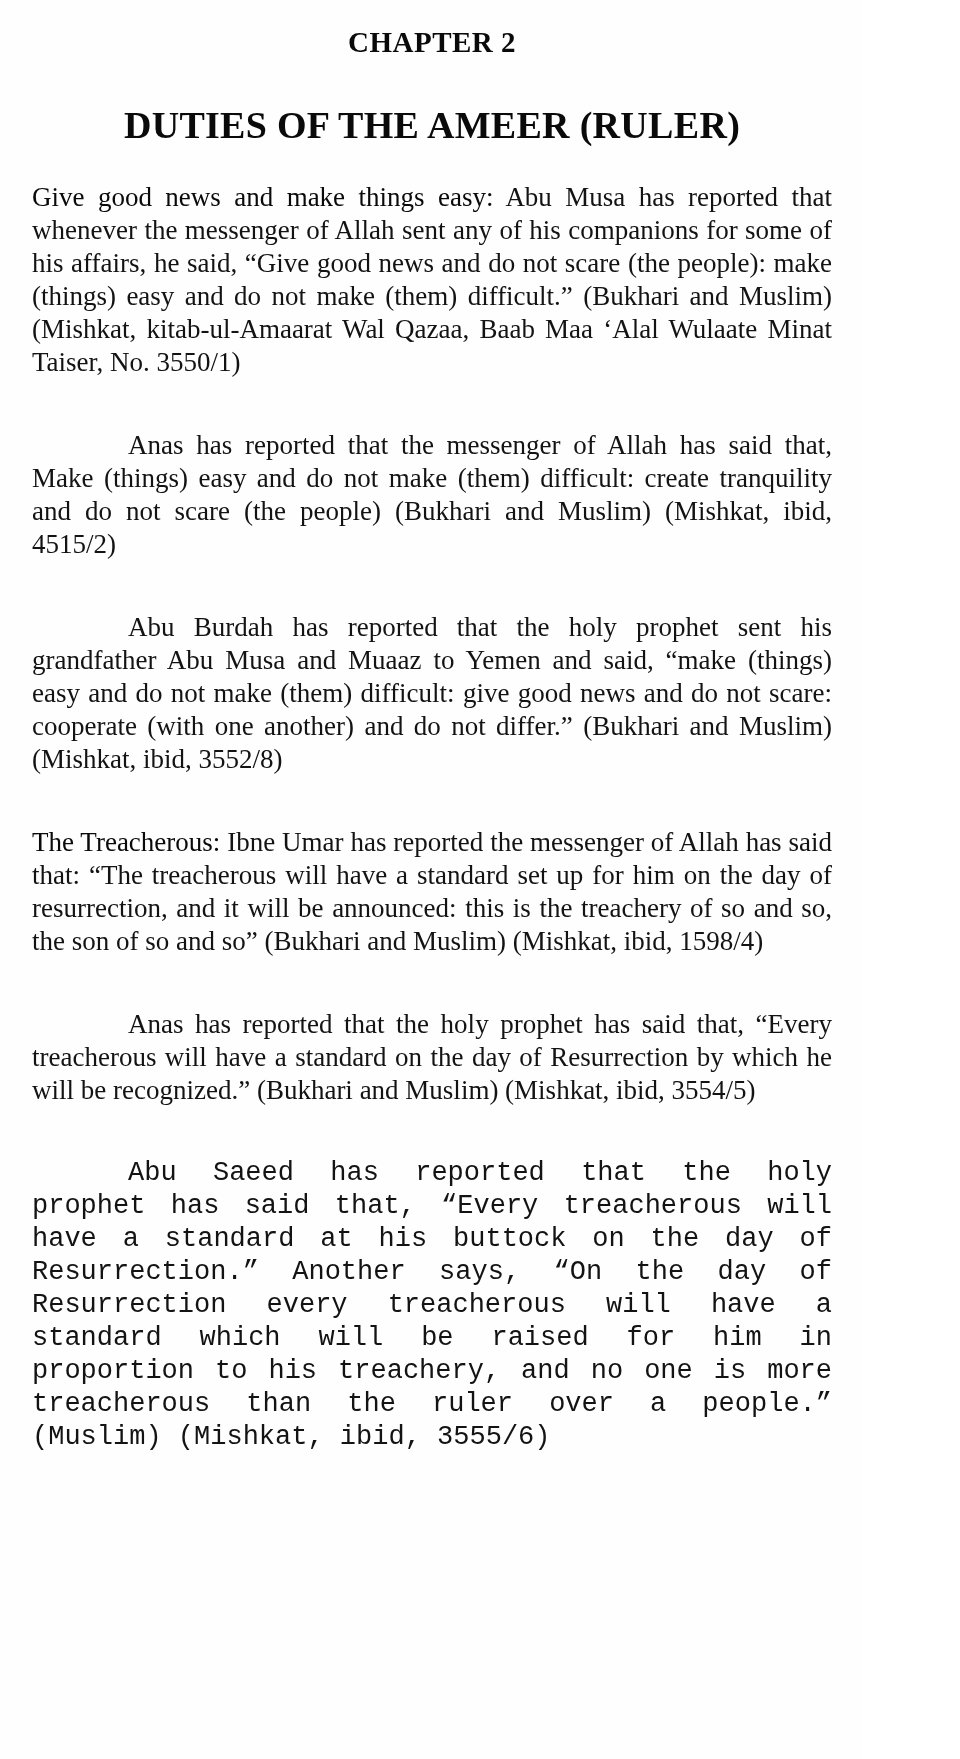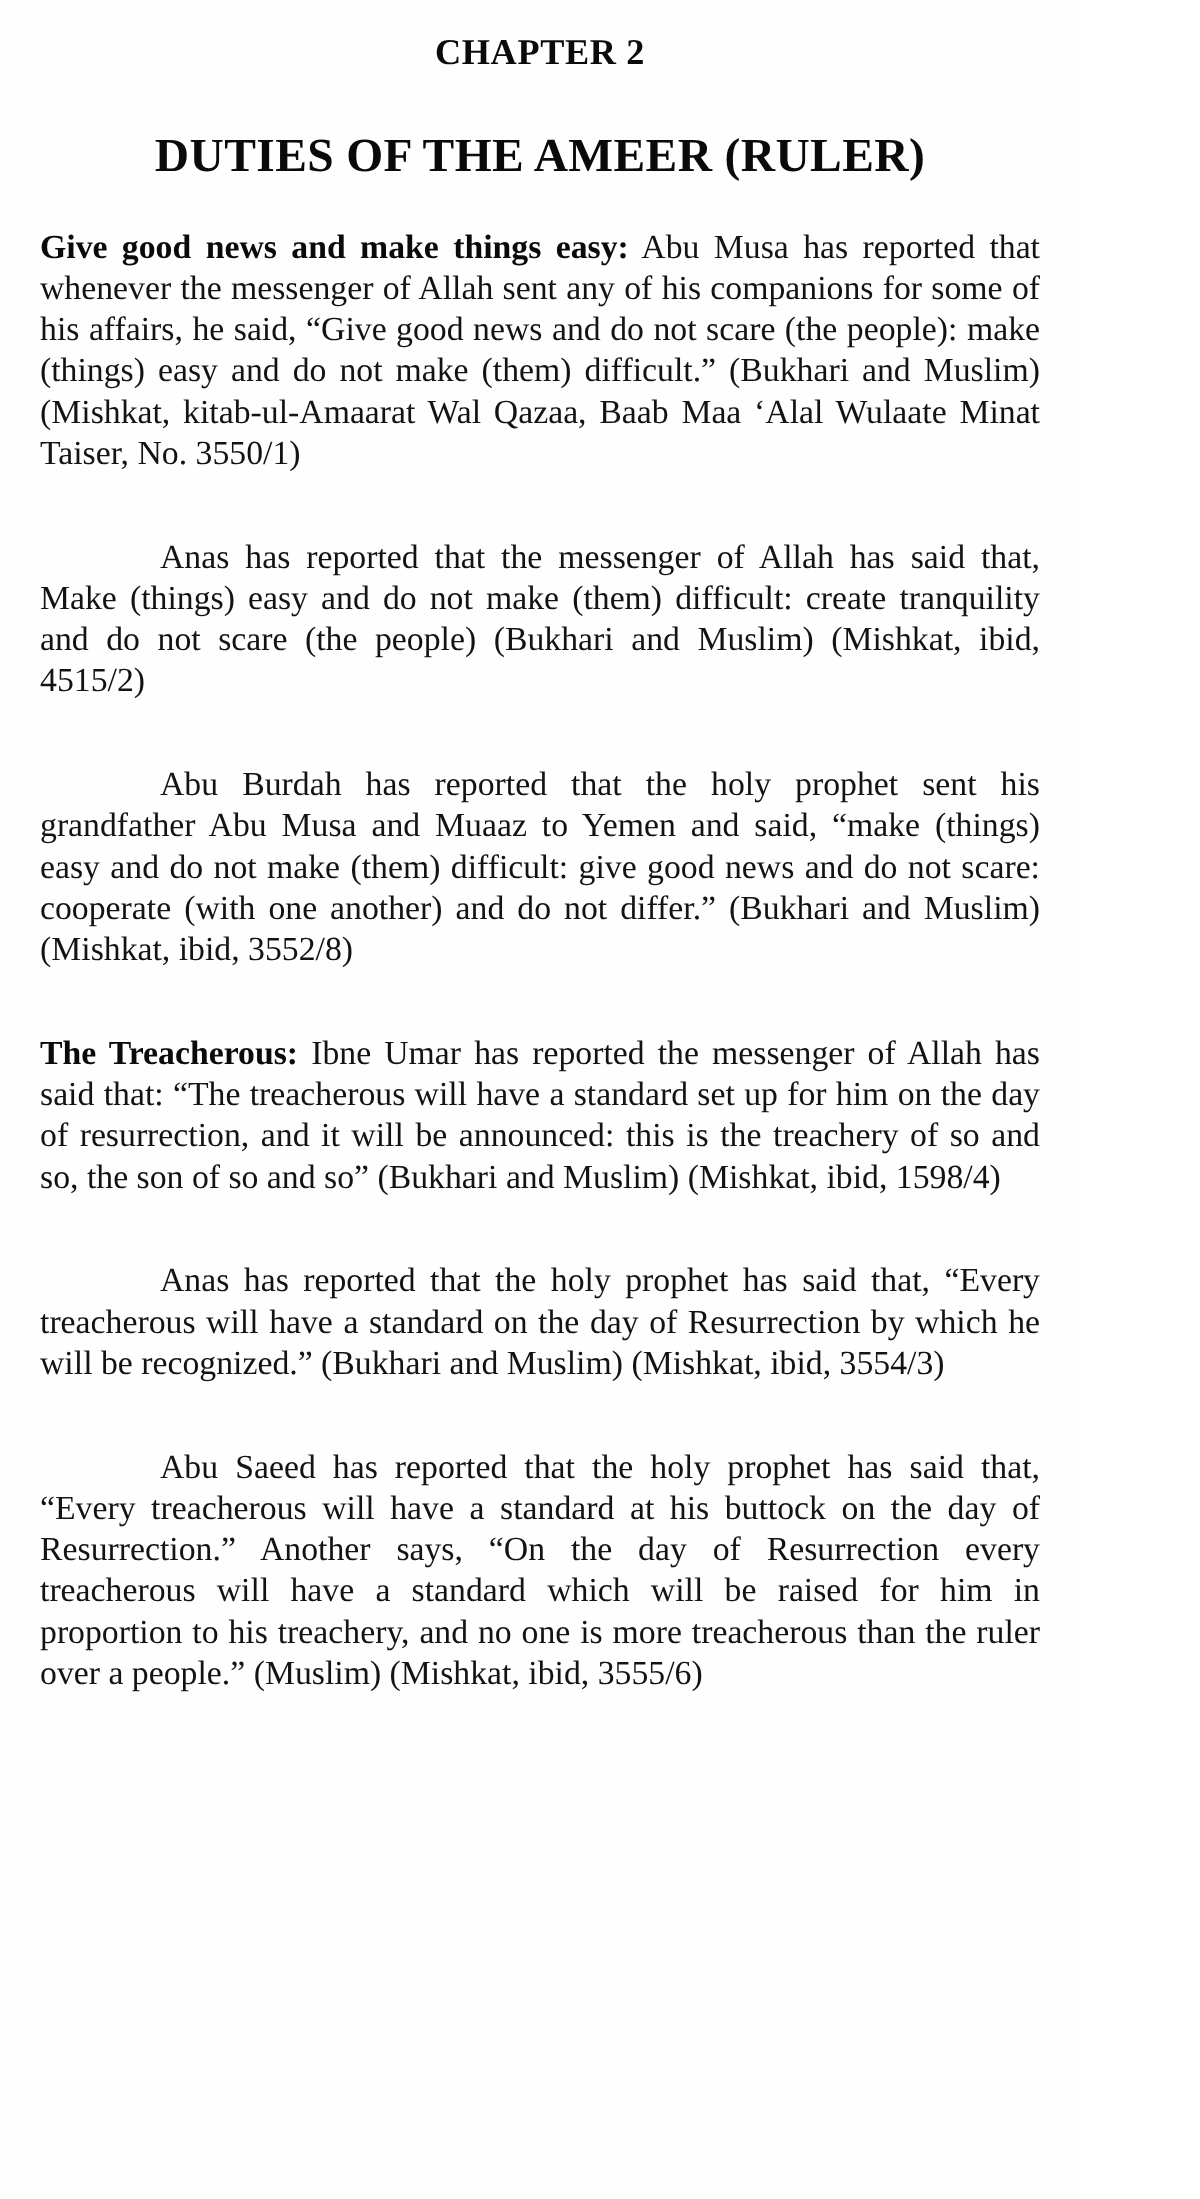--- a/index.html
+++ b/index.html
@@ -42,26 +42,27 @@
   }
   .para {
     margin: 0 0 50px 0;
     font-size: 27px;
     line-height: 33px;
     text-align: justify;
     color: #131313;
   }
   .para:last-child {
     margin-bottom: 16px;
+    font-family: Liberation Mono, monospace;
   }
   .para.indent {
     text-indent: 96px;
   }
   .para .lead {
-    font-weight: bold;
+    font-weight: normal;
     color: #0a0a0a;
   }
   .para .lead:empty {
     display: none;
   }
 </style>
 </head>
 <body>
 
 <div class="page">
@@ -73,18 +74,18 @@
   <div class="body-text">
 
     <p class="para"><b class="lead">Give good news and make things easy:</b> <span>Abu Musa has reported that whenever the messenger of Allah sent any of his companions for some of his affairs, he said, “Give good news and do not scare (the people): make (things) easy and do not make (them) difficult.” (Bukhari and Muslim) (Mishkat, kitab-ul-Amaarat Wal Qazaa, Baab Maa ‘Alal Wulaate Minat Taiser, No. 3550/1)</span></p>
 
     <p class="para indent"><span>Anas has reported that the messenger of Allah has said that, Make (things) easy and do not make (them) difficult: create tranquility and do not scare (the people) (Bukhari and Muslim) (Mishkat, ibid, 4515/2)</span></p>
 
     <p class="para indent"><span>Abu Burdah has reported that the holy prophet sent his grandfather Abu Musa and Muaaz to Yemen and said, “make (things) easy and do not make (them) difficult: give good news and do not scare: cooperate (with one another) and do not differ.” (Bukhari and Muslim) (Mishkat, ibid, 3552/8)</span></p>
 
     <p class="para"><b class="lead">The Treacherous:</b> <span>Ibne Umar has reported the messenger of Allah has said that: “The treacherous will have a standard set up for him on the day of resurrection, and it will be announced: this is the treachery of so and so, the son of so and so” (Bukhari and Muslim) (Mishkat, ibid, 1598/4)</span></p>
 
-    <p class="para indent"><span>Anas has reported that the holy prophet has said that, “Every treacherous will have a standard on the day of Resurrection by which he will be recognized.” (Bukhari and Muslim) (Mishkat, ibid, 3554/3)</span></p>
+    <p class="para indent"><span>Anas has reported that the holy prophet has said that, “Every treacherous will have a standard on the day of Resurrection by which he will be recognized.” (Bukhari and Muslim) (Mishkat, ibid, 3554/5)</span></p>
 
     <p class="para indent"><span>Abu Saeed has reported that the holy prophet has said that, “Every treacherous will have a standard at his buttock on the day of Resurrection.” Another says, “On the day of Resurrection every treacherous will have a standard which will be raised for him in proportion to his treachery, and no one is more treacherous than the ruler over a people.” (Muslim) (Mishkat, ibid, 3555/6)</span></p>
 
   </div>
 </div>
 
 </body></html>

